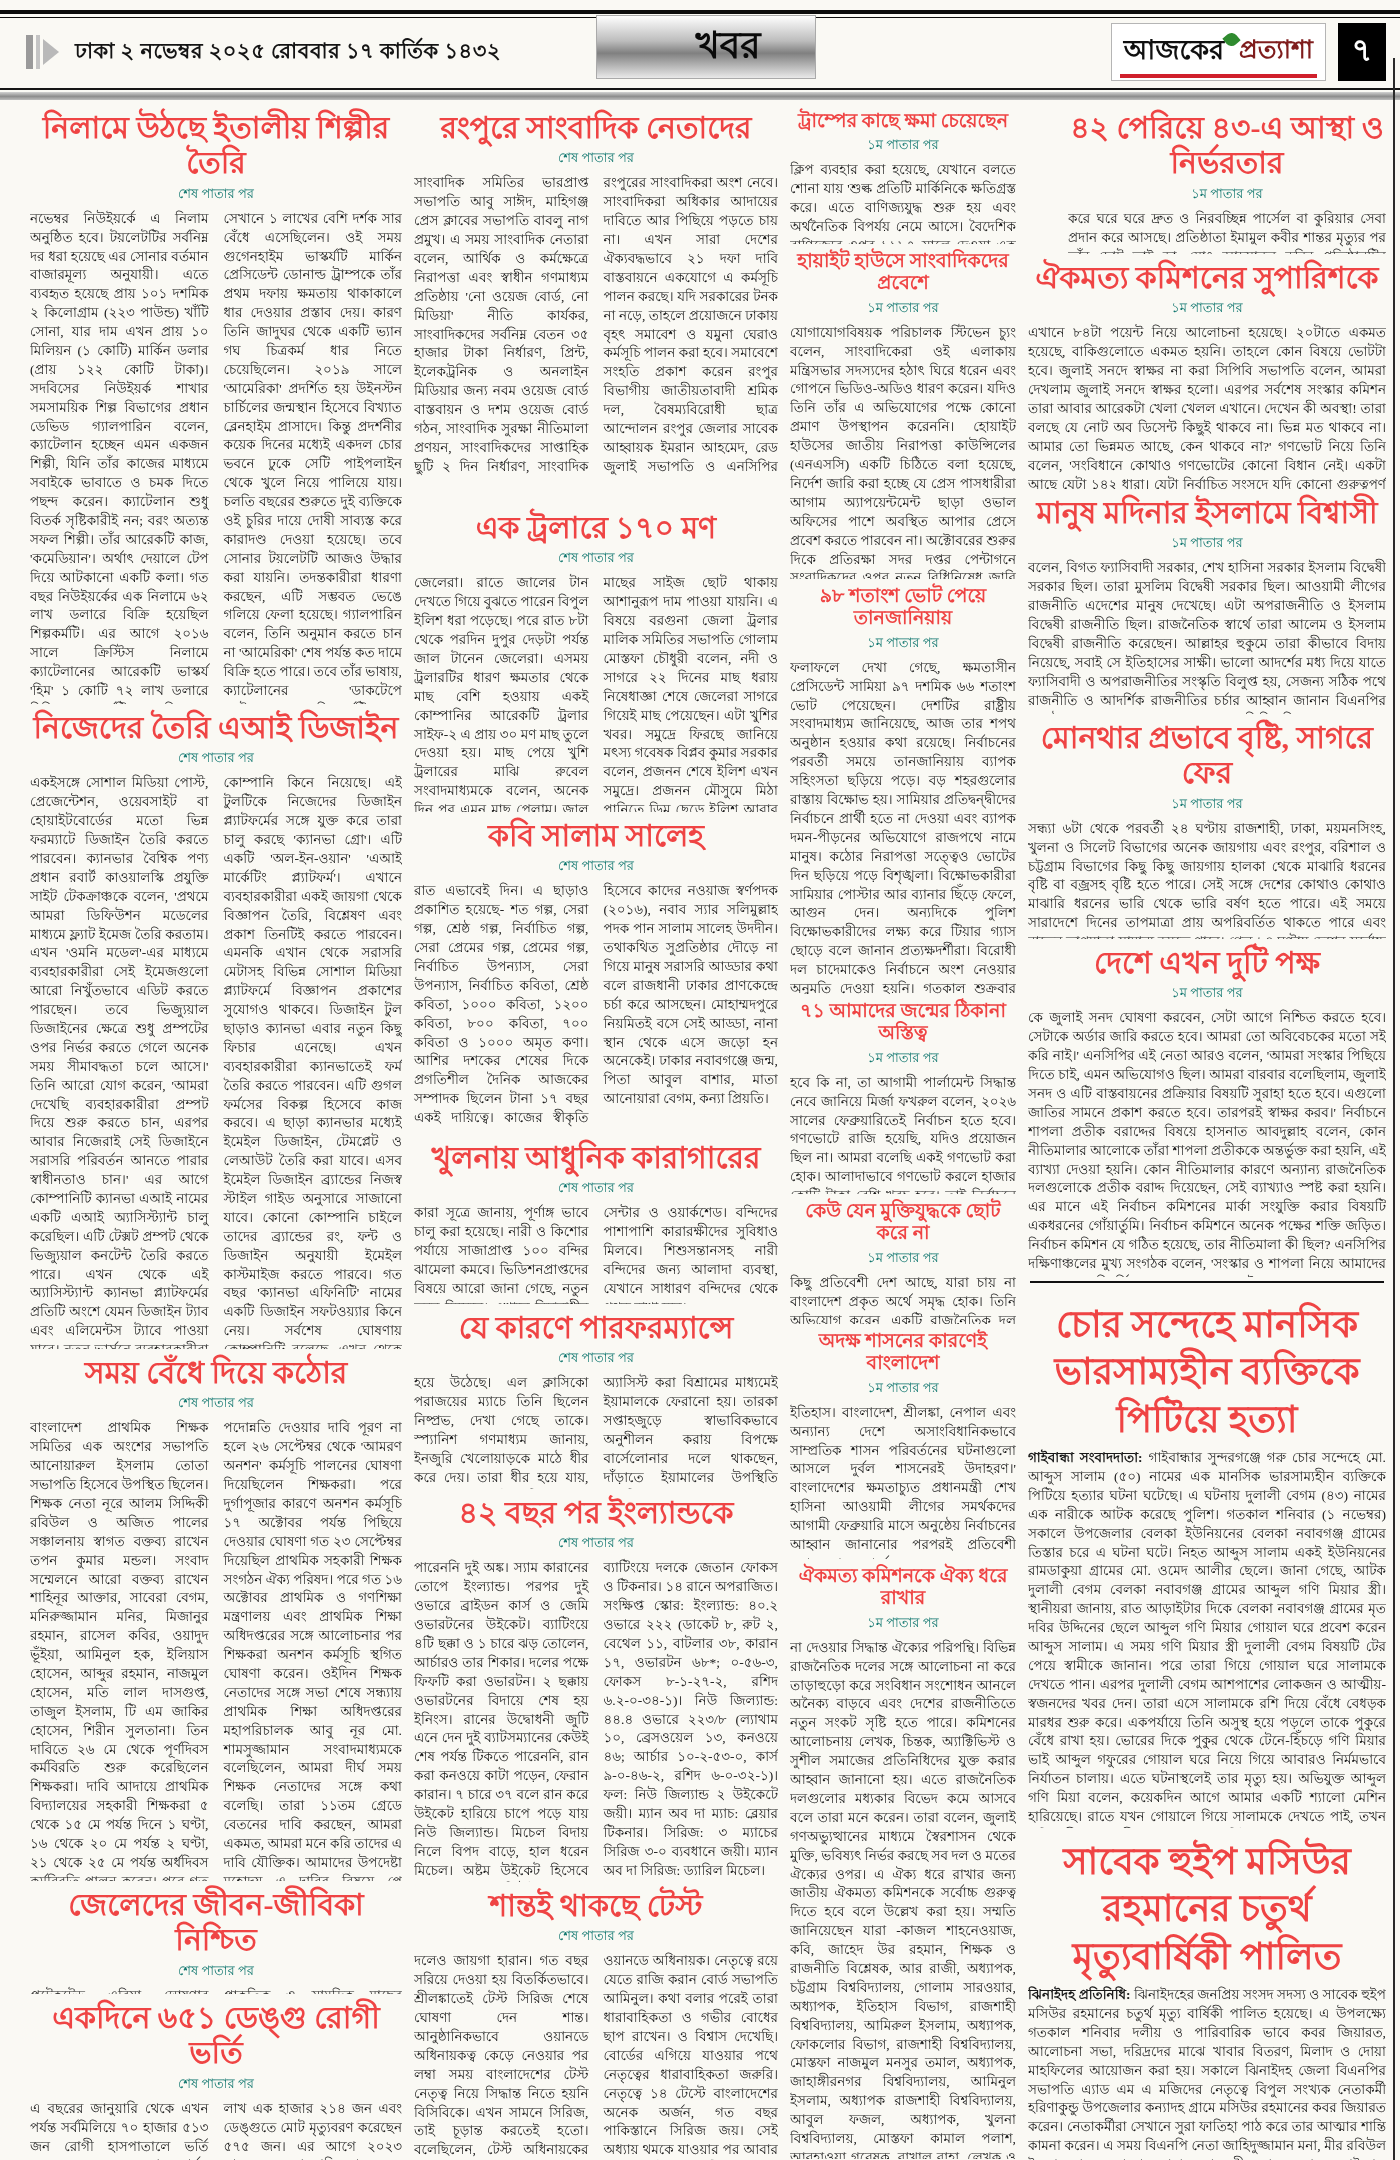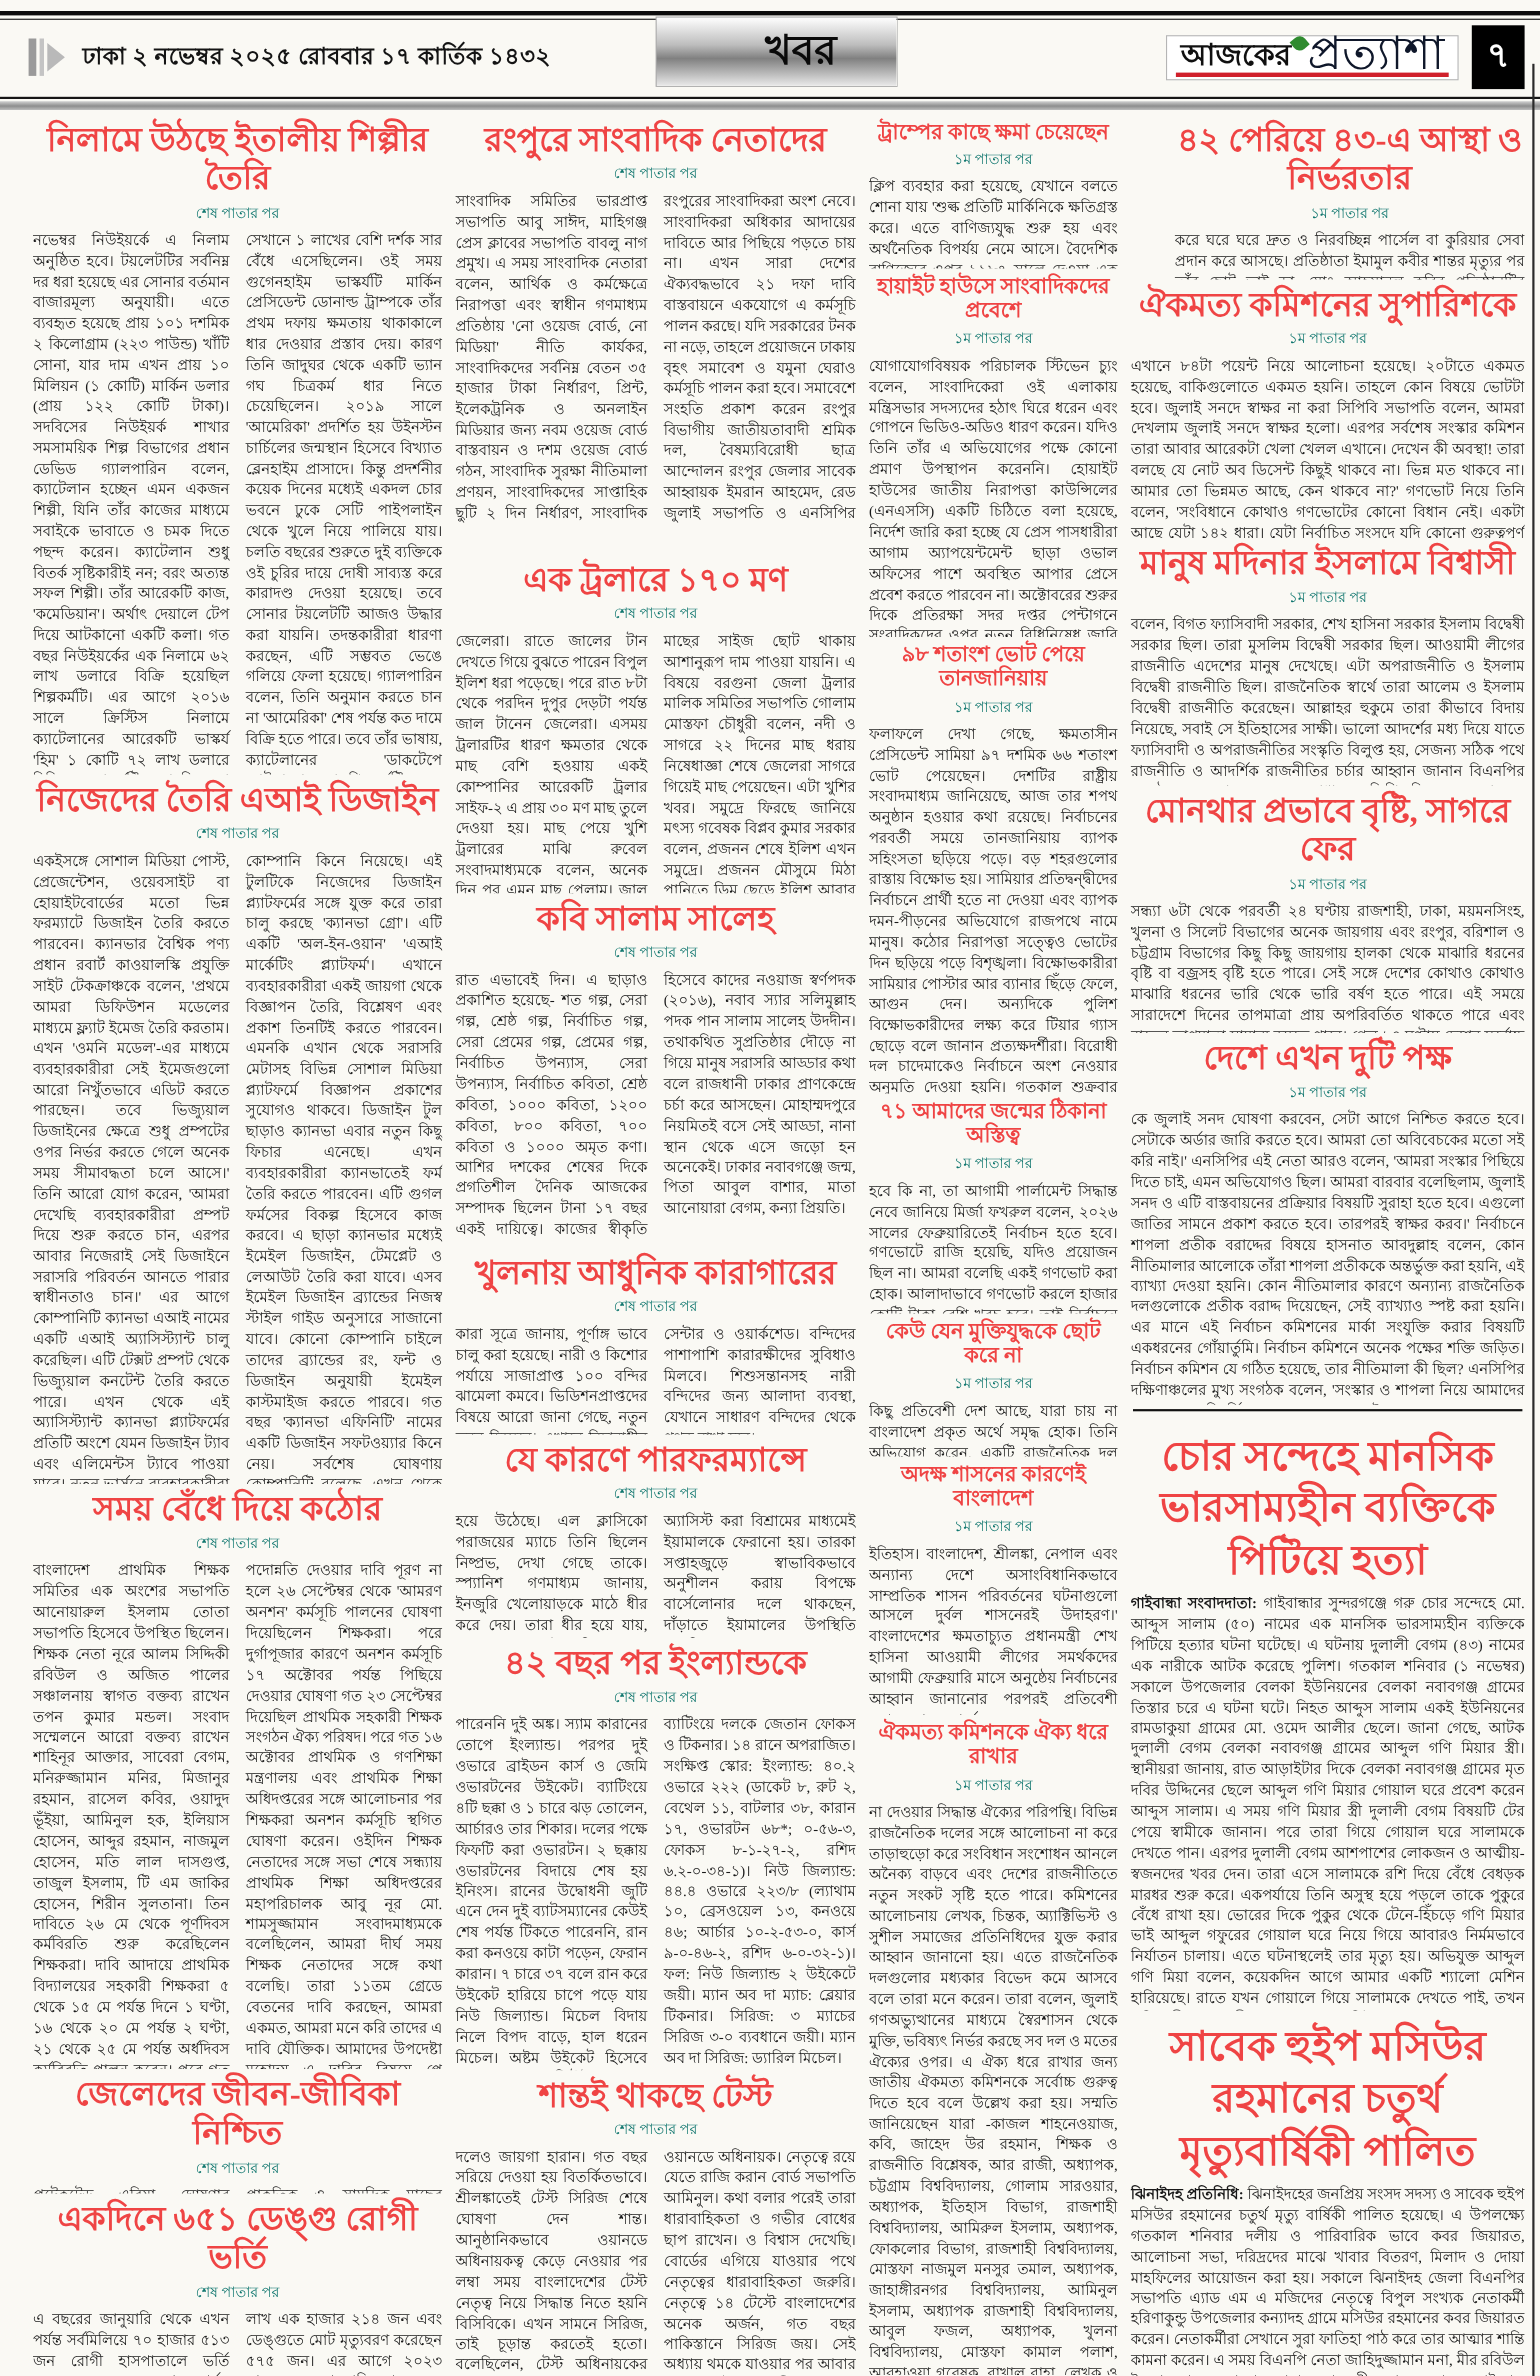--- a/index.html
+++ b/index.html
@@ -22,27 +22,27 @@
   .corner-icon .tri  { width:0; height:0; border-left:16px solid #b9b9b9;
                        border-top:13px solid transparent; border-bottom:13px solid transparent; }
   .dateline { font-size:21px; font-weight:bold; letter-spacing:.5px; }
   .section-box { position:absolute; left:50%; transform:translateX(-50%); top:-6px;
                  width:218px; height:62px;
                  background:linear-gradient(180deg,#fefefe 0%,#bdbdbd 40%,#808080 60%,#e9e9e9 100%);
                  display:flex; align-items:center; justify-content:center;
                  box-shadow:0 0 0 1px #aaa;padding-left:44px; }
   .section-box .section-title { font-size:37px; font-weight:bold; color:#0a0a0a; }
   .mast-right { margin-left:auto; display:flex; align-items:center; }
-  .logo-box { background:#fff; border:1px solid #b5b5b5; height:41px; padding:4px 12px 6px;
+  .logo-box { background:#fff; border:1px solid #b5b5b5; height:58px; padding:4px 12px 6px;
               display:flex; align-items:center; position:relative;justify-content:space-between; }
   .logo-black { font-size:27px; font-weight:bold; color:#101010; }
   .leaf { display:inline-block; width:13px; height:13px; background:#2f8b2f;
           border-radius:0 50% 0 50%; transform:rotate(-40deg);
           position:relative; top:-12px; margin:0 1px; }
-  .logo-red { font-size:42px; font-weight:normal; color:#0f172a; }
+  .logo-red { font-size:25px; font-weight:bold; color:#7f1d1d; }
   .logo-underbar { position:absolute; left:8px; right:8px; bottom:2px; height:4px; background:#d0202b; }
   .pagenum-box { width:48px; height:58px; background:#000; color:#fff; margin-left:12px;
                  display:flex; align-items:center; justify-content:center;
                  font-size:32px; font-weight:bold; }
   .header-rule-thin { position:absolute; top:88px; left:0; right:0; height:2px; background:#161616; }
   .header-rule-gray { position:absolute; top:92px; left:0; right:0; height:8px;
                       background:linear-gradient(180deg,#d2d2d2,#8d8d8d 55%,#bdbdbd); }
   .right-edge { position:absolute; top:58px; bottom:0; right:5px; width:2px; background:#2a2a2a; }
   
   .newscol { position:absolute; top:104px; }

